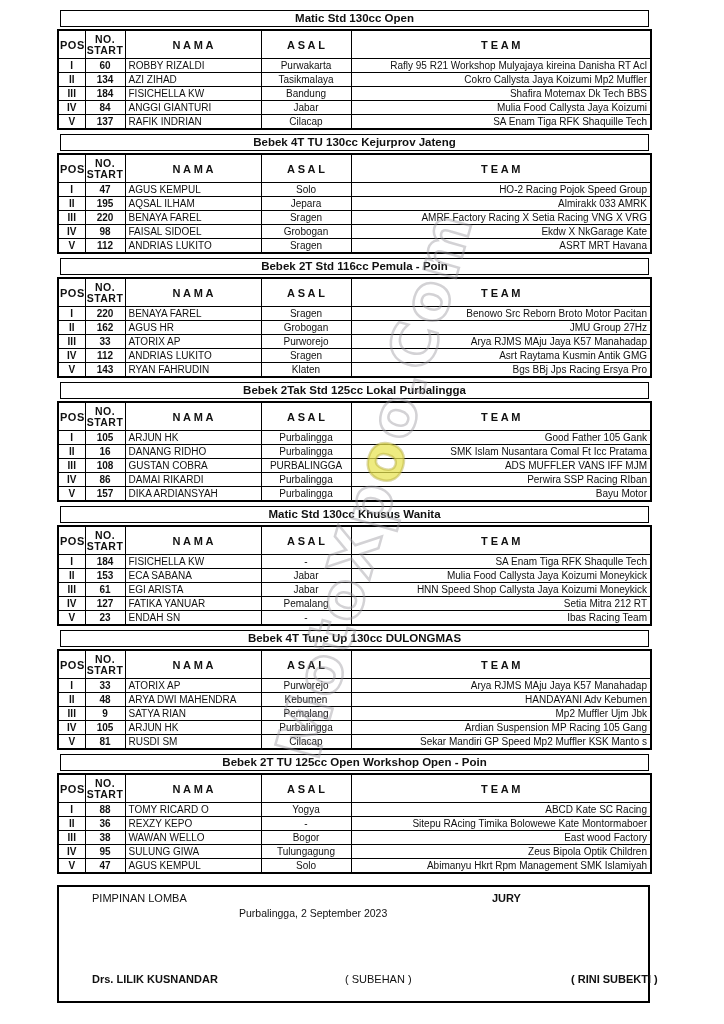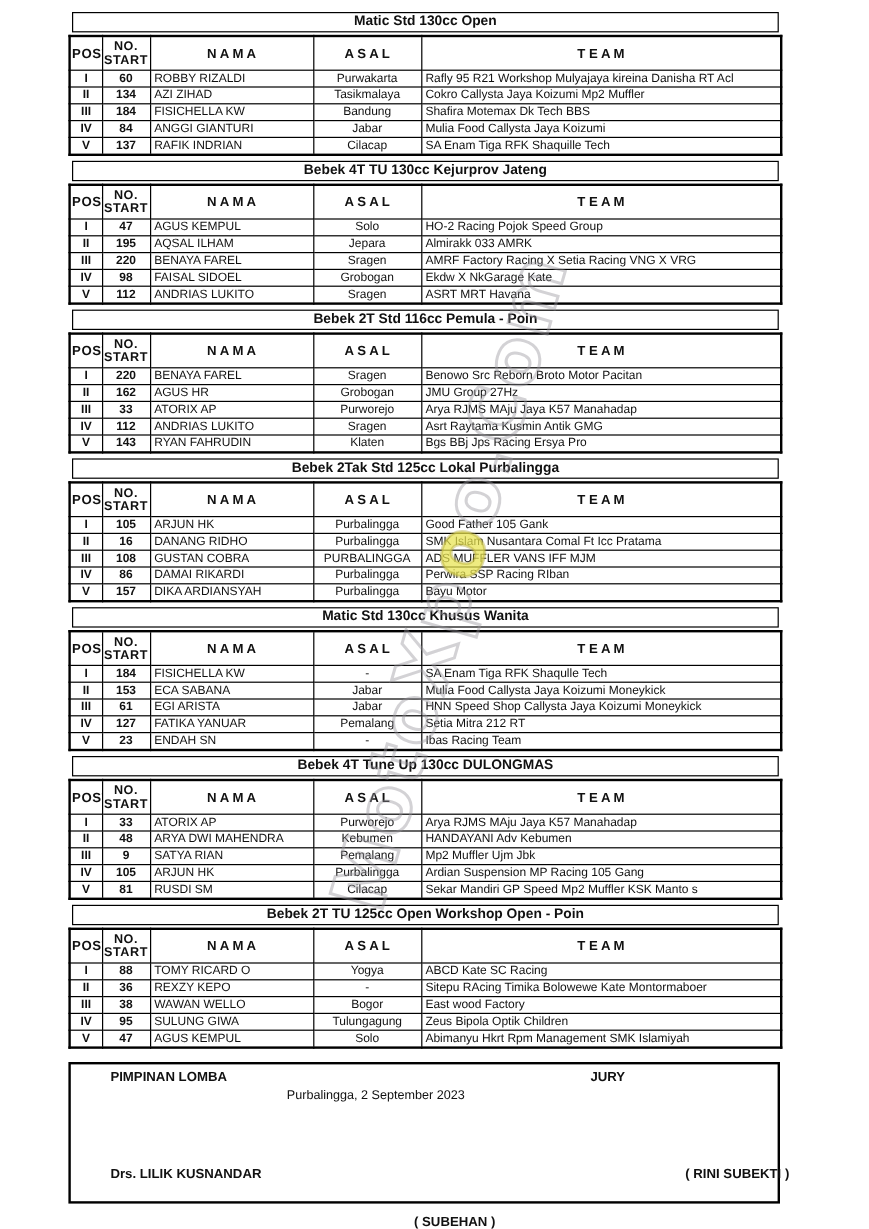--- a/index.html
+++ b/index.html
@@ -21,30 +21,30 @@
   }
   thead th{height:27px;font-size:11px;font-weight:bold;padding:0;}
   th.h-pos{text-align:left;padding-left:1px;letter-spacing:.5px;}
   th.h-no{font-size:10.5px;line-height:11px;letter-spacing:.5px;}
   th.h-no div{overflow:hidden;white-space:nowrap;}
   tbody td{height:13px;font-size:10px;padding:0 3px;line-height:13px;}
   td.c-pos{text-align:center;font-weight:bold;padding:0;}
   td.c-no{text-align:center;font-weight:bold;padding:0;}
   td.c-nama{text-align:left;}
   td.c-asal{text-align:center;}
-  td.c-team{text-align:left;}
+  td.c-team{text-align:right;}
   .signature-panel{
     border:2px solid #000;height:114px;position:relative;margin-top:7px;font-size:11px;
   }
   .signature-panel .abs{position:absolute;white-space:nowrap;}
-  .f-pimpinan{left:33px;top:5px;font-weight:bold;}
+  .f-pimpinan{left:33px;top:5px;font-weight:normal;}
   .f-jury{left:433px;top:5px;font-weight:bold;}
   .f-date{left:180px;top:20px;font-size:10.5px;font-weight:normal;}
   .f-sig-left{left:33px;top:86px;font-weight:bold;}
-  .f-sig-mid{left:286px;top:86px;font-weight:bold;margin-top:40px;}
+  .f-sig-mid{left:286px;top:86px;font-weight:normal;}
   .f-sig-right{left:475px;top:86px;font-weight:bold;padding-left:37px;}
   .watermark{
     position:absolute;left:105px;top:462px;width:530px;text-align:center;
     transform:rotate(-74deg);transform-origin:center;
     font-size:62px;font-weight:bold;letter-spacing:3px;line-height:80px;
     color:transparent;-webkit-text-stroke:2.5px rgba(150,148,155,0.42);
     pointer-events:none;z-index:5;font-family:"DejaVu Sans", sans-serif;
   }
   .watermark .wm-hl{
     color:rgba(232,227,79,0.72);-webkit-text-stroke:2.5px rgba(180,170,60,0.45);

